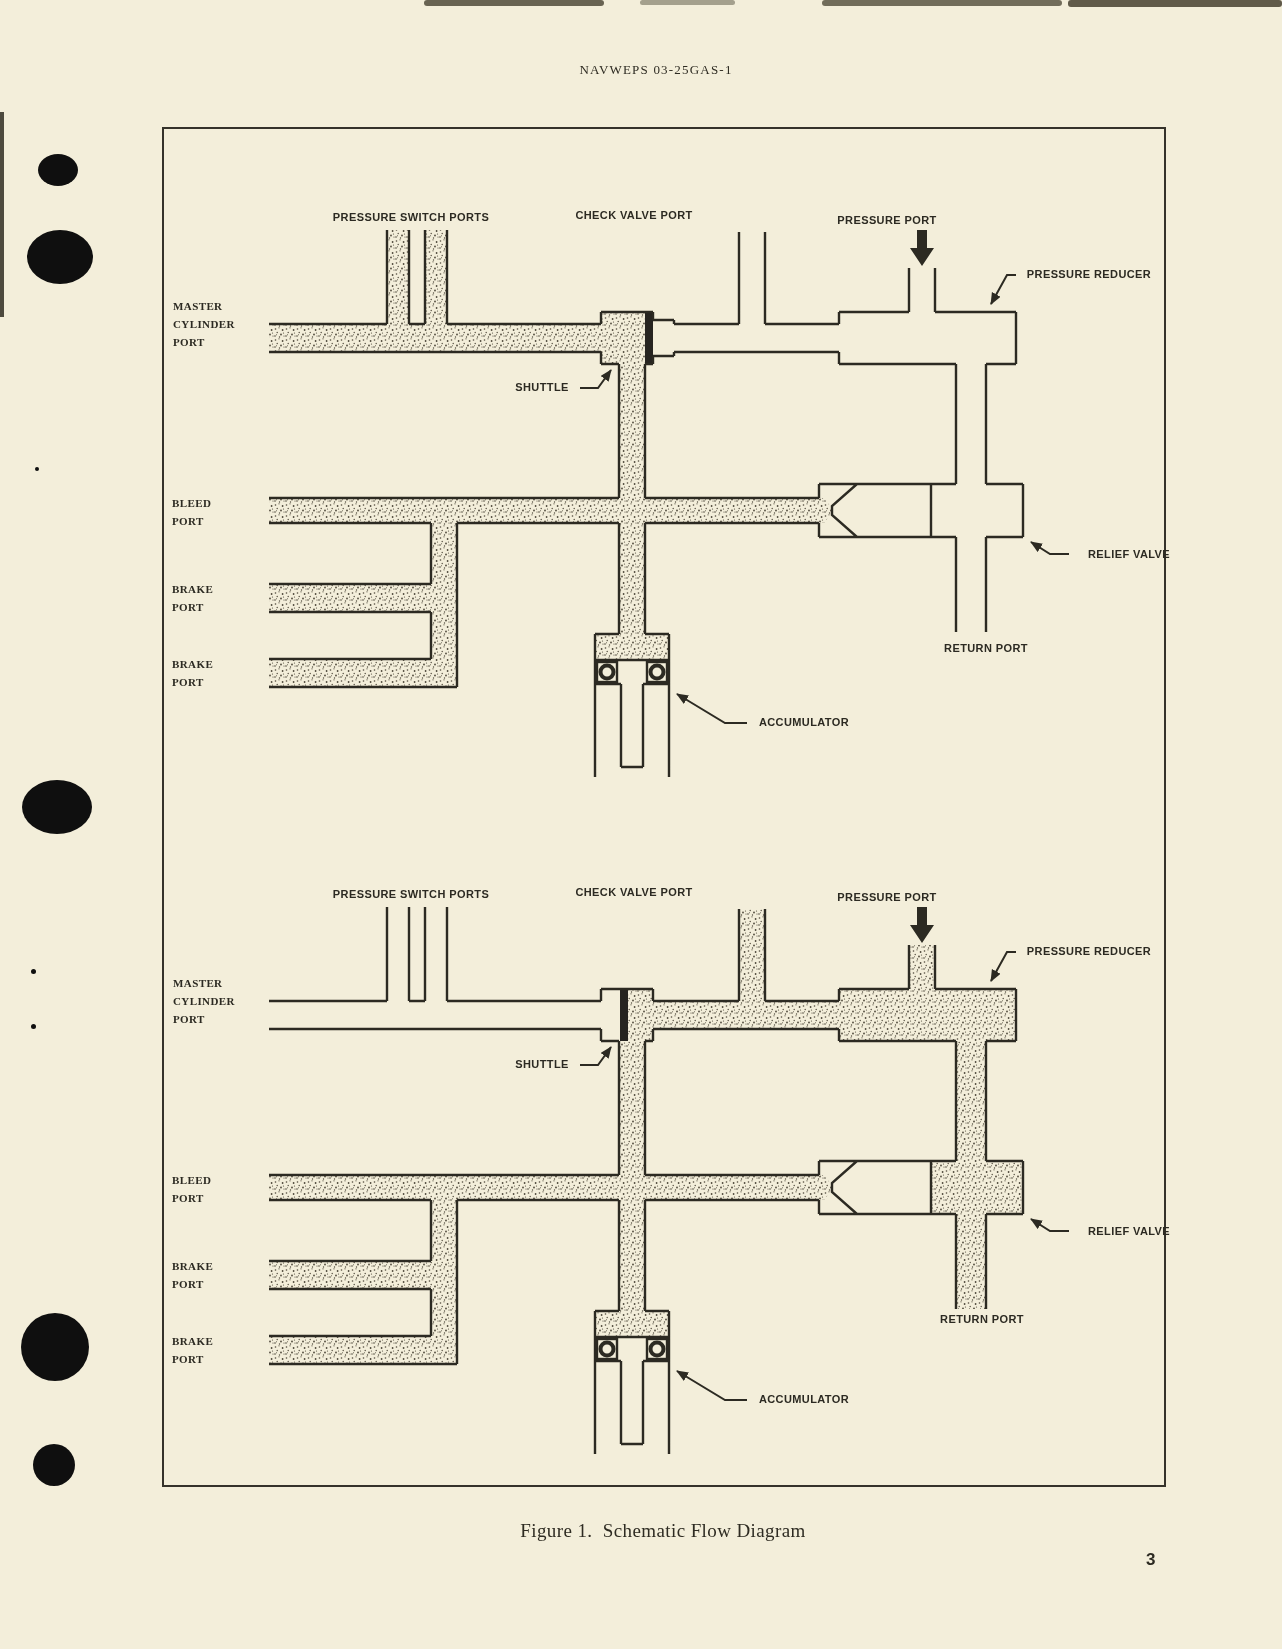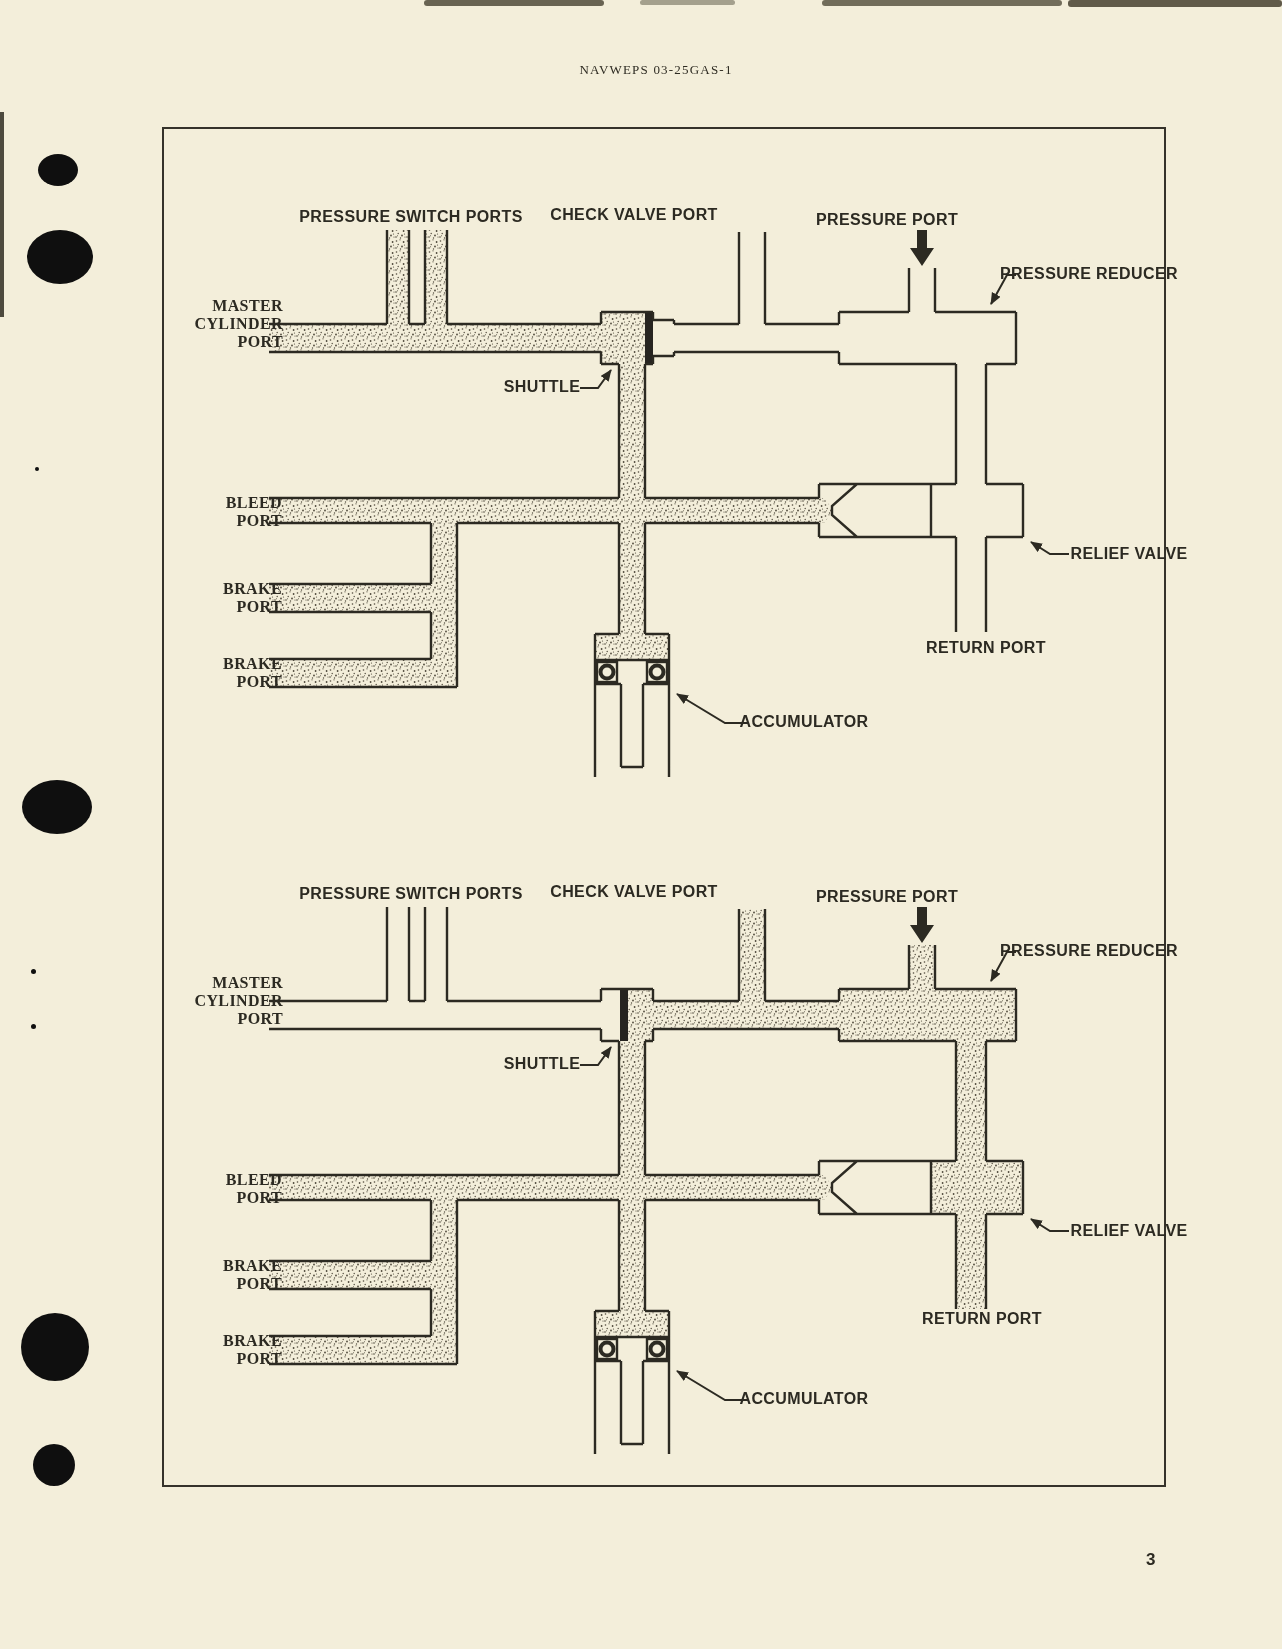--- a/index.html
+++ b/index.html
@@ -12,22 +12,22 @@
     position:absolute;top:62px;left:0;right:0;text-align:center;padding-left:30px;
     font-family:"Liberation Serif",serif;font-size:13px;letter-spacing:1.2px;color:#2e2b22;
   }
   .figure-box{
     position:absolute;left:162px;top:127px;width:1000px;height:1356px;
     border:2.5px solid #35322a;
   }
   .art{position:absolute;left:0;top:0;width:1000px;height:1356px;}
   .lbl{
     position:absolute;transform:translate(-50%,-50%);
-    font-size:16px;font-weight:700;letter-spacing:.4px;line-height:18px;
-    text-align:right;white-space:nowrap;color:#2c2a22;
+    font-size:11px;font-weight:700;letter-spacing:.4px;line-height:18px;
+    text-align:left;white-space:nowrap;color:#2c2a22;
   }
   .lbl.multi{white-space:normal;width:110px;}
   .lbl.multi span{display:block;font-family:Liberation Serif, serif;}
   .caption{
     position:absolute;top:1520px;left:0;right:0;text-align:center;padding-left:44px;
     font-family:"Liberation Serif",serif;font-size:19px;letter-spacing:.4px;
     white-space:pre;color:#2e2b22;
   }
   .pageno{position:absolute;left:1146px;top:1550px;font-size:17px;font-weight:700;color:#2c2a22;}
   .dot{position:absolute;background:#0f0f0f;border-radius:50%;}
@@ -193,15 +193,16 @@
     <div class="lbl multi" style="left:63px;top:1221px">
       <span>BRAKE</span>
       <span>PORT</span>
     </div>
     <div class="lbl" style="left:965px;top:1102px">RELIEF VALVE</div>
     <div class="lbl" style="left:818px;top:1190px">RETURN PORT</div>
     <div class="lbl" style="left:640px;top:1270px">ACCUMULATOR</div>
 
   </div>
 
+  <div class="caption">Figure 1.  Schematic Flow Diagram</div>
   <div class="pageno">3</div>
 
 </div>
 
 </body></html>

